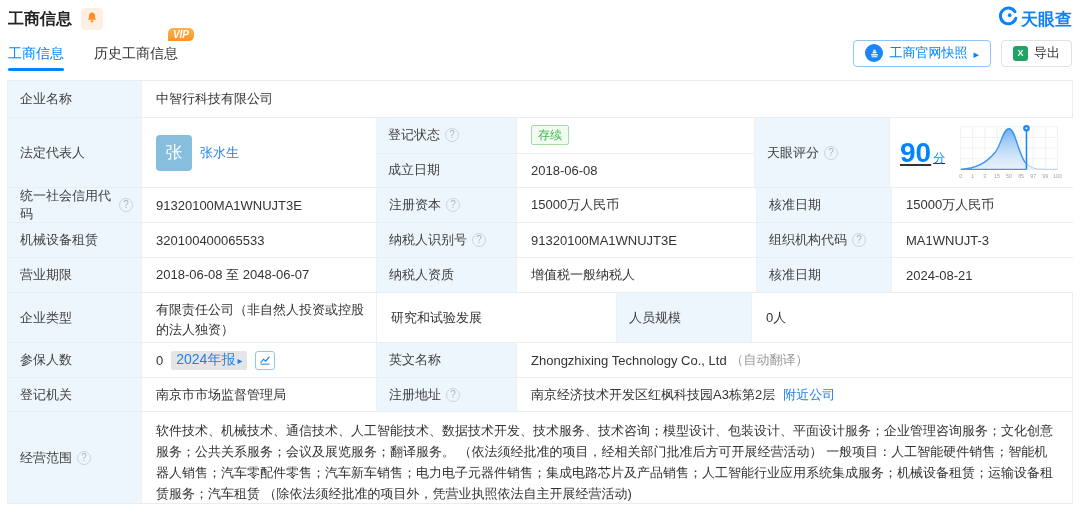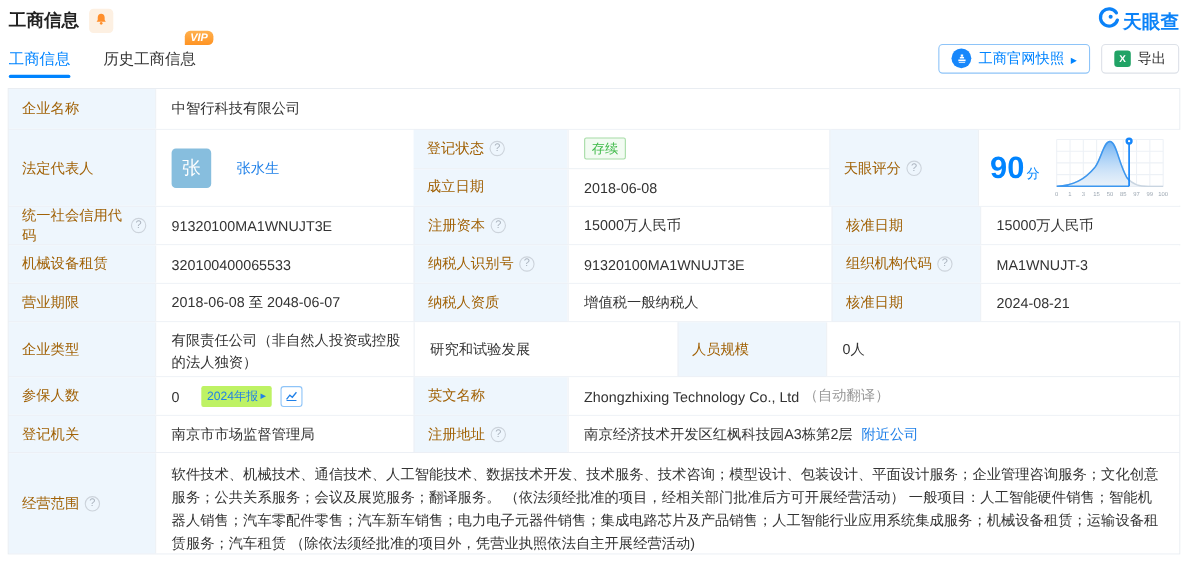--- a/index.html
+++ b/index.html
@@ -31,50 +31,50 @@
   .btn-export { border:1px solid #dde1e8; color:#333; }
   .excel-icon { width:15px; height:15px; background:#21a366; border-radius:3px; color:#fff; font-size:9px; font-weight:bold; display:flex; align-items:center; justify-content:center; }
   .excel-icon::before { content:"X"; }
 
   
   .card { margin:4px 7px 0 7px; border:1px solid #e9edf2; }
   .row { display:flex; border-top:1px solid #e9eef3; }
   .row:first-child { border-top:none; }
   .cell { display:flex; align-items:center; }
   .row > .cell:first-child, .midrow > .cell:first-child { border-left:none; }
-  .lbl { background:#eef6fd; padding:0 8px 0 12px; color:#a16207; gap:5px; flex:none; border-left:1px solid #edf1f5; }
+  .lbl { background:#eef6fd; padding:0 8px 0 12px; color:#404040; gap:5px; flex:none; border-left:1px solid #edf1f5; }
   .val { padding:0 12px 0 14px; background:#fff; border-left:1px solid #edf1f5; flex:none; }
   .w-l1 { width:133px; } .w-v1 { width:235px; }
   .w-l2 { width:140px; } .w-v2 { width:240px; }
   .w-l3 { width:135px; } .w-v3 { width:185px; }
   .w-rest { flex:1 1 auto; }
   .h36 { height:36px; } .h35 { height:35px; } .h50 { height:50px; } .h34 { height:34px; }
   .r2 { height:70px; }
   .mid { width:378px; display:flex; flex-direction:column; flex:none; }
   .midrow { display:flex; height:35px; }
   .midrow + .midrow { border-top:1px solid #e9eef3; }
   .midrow .cell { height:100%; }
   .r9 { height:92px; }
   .r9 .val { display:block; padding-top:8px; line-height:21px; }
 
   .q { width:14px; height:14px; border:1px solid #ccd3db; border-radius:50%; color:#aab3be; font-size:10px; line-height:12px; text-align:center; flex:none; cursor:pointer; display:inline-block; }
   .q::before { content:"?"; }
   .link { color:#2080e8; cursor:pointer; text-decoration:none; }
   .avatar { width:36px; height:36px; background:#87bede; border-radius:4px; color:#fff; font-size:17px; display:flex; align-items:center; justify-content:center; flex:none; }
-  .rep-name { margin-left:23px;text-align:right; }
+  .rep-name { margin-left:8px;text-align:right; }
   .status-tag { display:inline-block; padding:0 6px; height:20px; line-height:19px; background:#f2fbf2; border:1px solid #a5dca5; color:#3fba49; border-radius:2px; font-size:12px; }
   .wrap2 { line-height:20px; display:block; padding-top:5px; }
   .gray-note { color:#999; margin-left:4px; }
   .insured { gap:8px; }
-  .report-badge { display:inline-flex; align-items:center; background:#bef264; color:#2080e8; font-size:11px; height:19px; padding:0 5px; border-radius:2px; cursor:pointer; gap:2px;margin-left:12px; }
+  .report-badge { display:inline-flex; align-items:center; background:#e5e5e5; color:#2080e8; font-size:14px; height:19px; padding:0 5px; border-radius:2px; cursor:pointer; gap:2px; }
   .report-badge::after { content:"▸"; font-size:10px; }
   .trend-btn { width:20px; height:19px; border:1px solid #8ec4f8; border-radius:3px; display:flex; align-items:center; justify-content:center; cursor:pointer; background:#fff; }
 
   
-  .score-cell { display:flex; align-items:center; padding-left:10px; }
+  .score-cell { display:flex; align-items:center; padding-left:10px;text-decoration:underline; }
   .score-num { font-size:28px; font-weight:bold; color:#0084ff; line-height:28px; }
   .score-unit { font-size:12px; color:#0084ff; margin:12px 0 0 2px; }
   .score-chart { margin-left:10px; }
 </style>
 </head>
 <body>
 
 <div class="topbar">
   <div class="title-area">
     <span class="page-title">工商信息</span>

